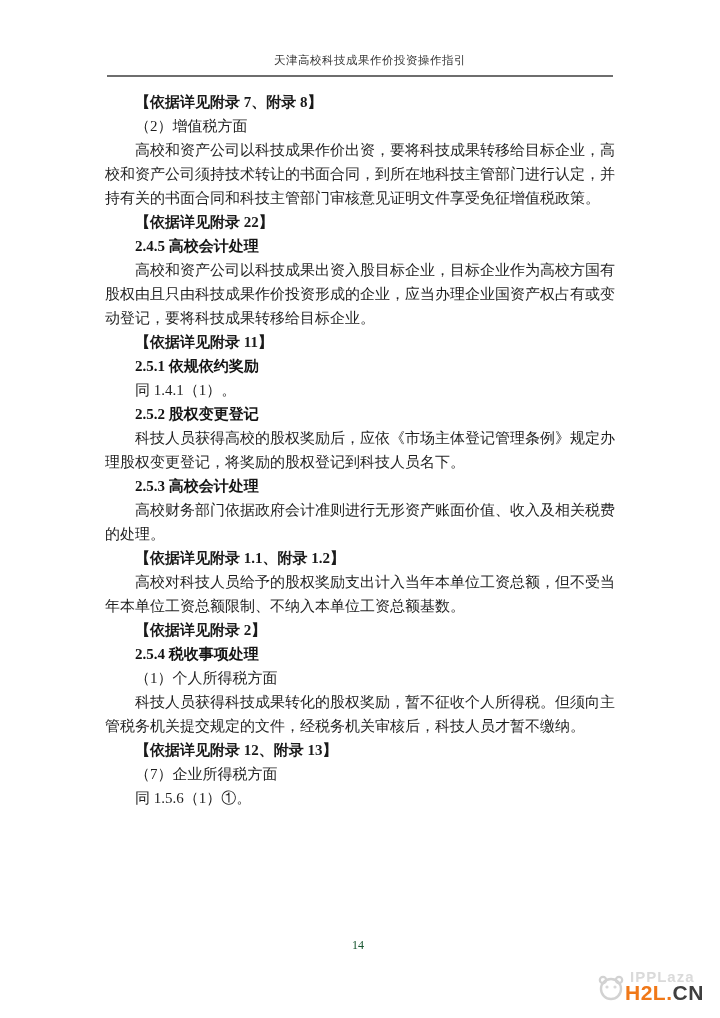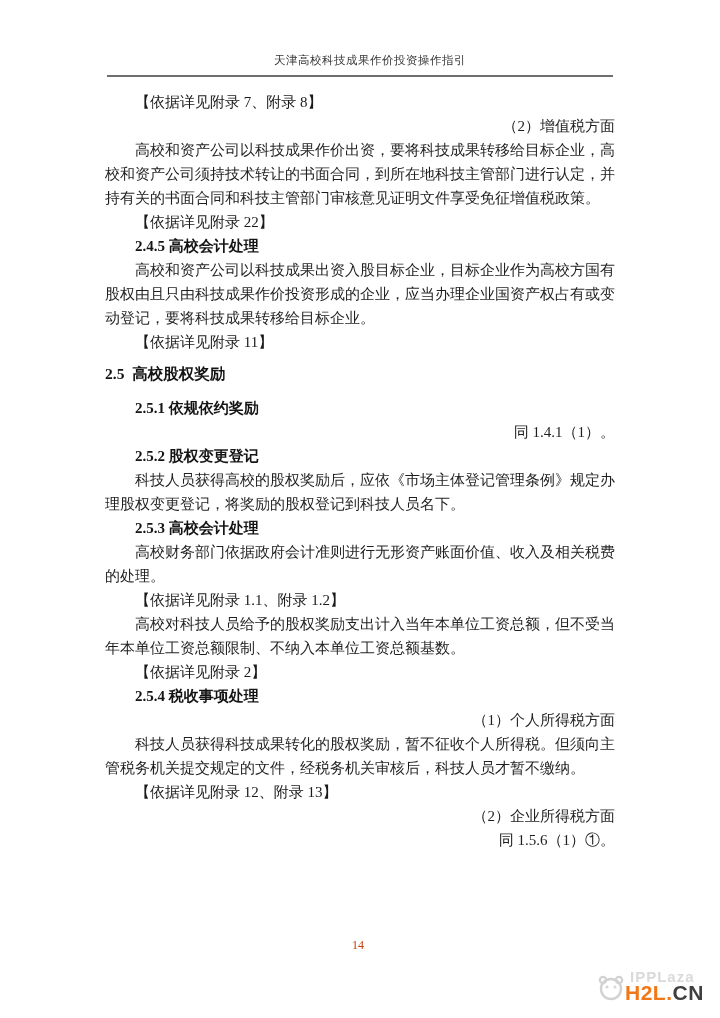--- a/index.html
+++ b/index.html
@@ -38,24 +38,24 @@
     width: 510px;
     font-size: 15px;
     line-height: 24px;
   }
   .blk { margin: 0; }
   .blk.para {
     text-align: justify;
     text-justify: inter-ideograph;
     text-indent: 2em;
   }
-  .blk.sub { text-indent: 2em; white-space: pre-wrap; text-align: right; }
+  .blk.sub { text-indent: 2em; white-space: pre-wrap; }
   .blk.ref {
     text-indent: 2em;
-    font-weight: 400;
+    font-weight: 700;
     white-space: pre-wrap;
     color: #1a1a1a;
   }
   .blk.h3 {
     text-indent: 2em;
     font-weight: 700;
     white-space: pre-wrap;
     color: #141414;
   }
   .blk.h2 {
@@ -66,21 +66,21 @@
     white-space: pre-wrap;
     color: #141414;
   }
   .page-number {
     position: absolute;
     top: 938px;
     left: 0;
     width: 716px;
     text-align: center;
     font-size: 12px;
-    color: #c2410c;
+    color: #14532d;
   }
   .watermark {
     position: absolute;
     top: 968px;
     left: 596px;
     width: 124px;
     height: 46px;
     font-family: "Liberation Sans", sans-serif;
   }
   .wm-icon { position: absolute; left: 0; top: 4px; }
@@ -117,35 +117,34 @@
   <div class="doc-header-rule"></div>
 
   <div class="content">
       <div class="blk ref">【依据详见附录 7、附录 8】</div>
       <div class="blk sub">（2）增值税方面</div>
       <div class="blk para">高校和资产公司以科技成果作价出资，要将科技成果转移给目标企业，高校和资产公司须持技术转让的书面合同，到所在地科技主管部门进行认定，并持有关的书面合同和科技主管部门审核意见证明文件享受免征增值税政策。</div>
       <div class="blk ref">【依据详见附录 22】</div>
       <div class="blk h3">2.4.5 高校会计处理</div>
       <div class="blk para">高校和资产公司以科技成果出资入股目标企业，目标企业作为高校方国有股权由且只由科技成果作价投资形成的企业，应当办理企业国资产权占有或变动登记，要将科技成果转移给目标企业。</div>
       <div class="blk ref">【依据详见附录 11】</div>
-      <div class="blk h2">2.5  高校股权奖励</div>
       <div class="blk h3">2.5.1 依规依约奖励</div>
       <div class="blk sub">同 1.4.1（1）。</div>
       <div class="blk h3">2.5.2 股权变更登记</div>
       <div class="blk para">科技人员获得高校的股权奖励后，应依《市场主体登记管理条例》规定办理股权变更登记，将奖励的股权登记到科技人员名下。</div>
       <div class="blk h3">2.5.3 高校会计处理</div>
       <div class="blk para">高校财务部门依据政府会计准则进行无形资产账面价值、收入及相关税费的处理。</div>
       <div class="blk ref">【依据详见附录 1.1、附录 1.2】</div>
       <div class="blk para">高校对科技人员给予的股权奖励支出计入当年本单位工资总额，但不受当年本单位工资总额限制、不纳入本单位工资总额基数。</div>
       <div class="blk ref">【依据详见附录 2】</div>
       <div class="blk h3">2.5.4 税收事项处理</div>
       <div class="blk sub">（1）个人所得税方面</div>
       <div class="blk para">科技人员获得科技成果转化的股权奖励，暂不征收个人所得税。但须向主管税务机关提交规定的文件，经税务机关审核后，科技人员才暂不缴纳。</div>
       <div class="blk ref">【依据详见附录 12、附录 13】</div>
-      <div class="blk sub">（2）企业所得税方面</div>
+      <div class="blk sub">（7）企业所得税方面</div>
       <div class="blk sub">同 1.5.6（1）①。</div>
     </div>
 
   <div class="page-number">14</div>
 
   <div class="watermark">
     <span class="wm-icon">
       <svg width="30" height="30" viewBox="0 0 30 30">
         <circle cx="15" cy="17" r="10" fill="none" stroke="#d2d2d2" stroke-width="2.4"></circle>
         <circle cx="7" cy="8" r="3.2" fill="none" stroke="#d2d2d2" stroke-width="2.2"></circle>

